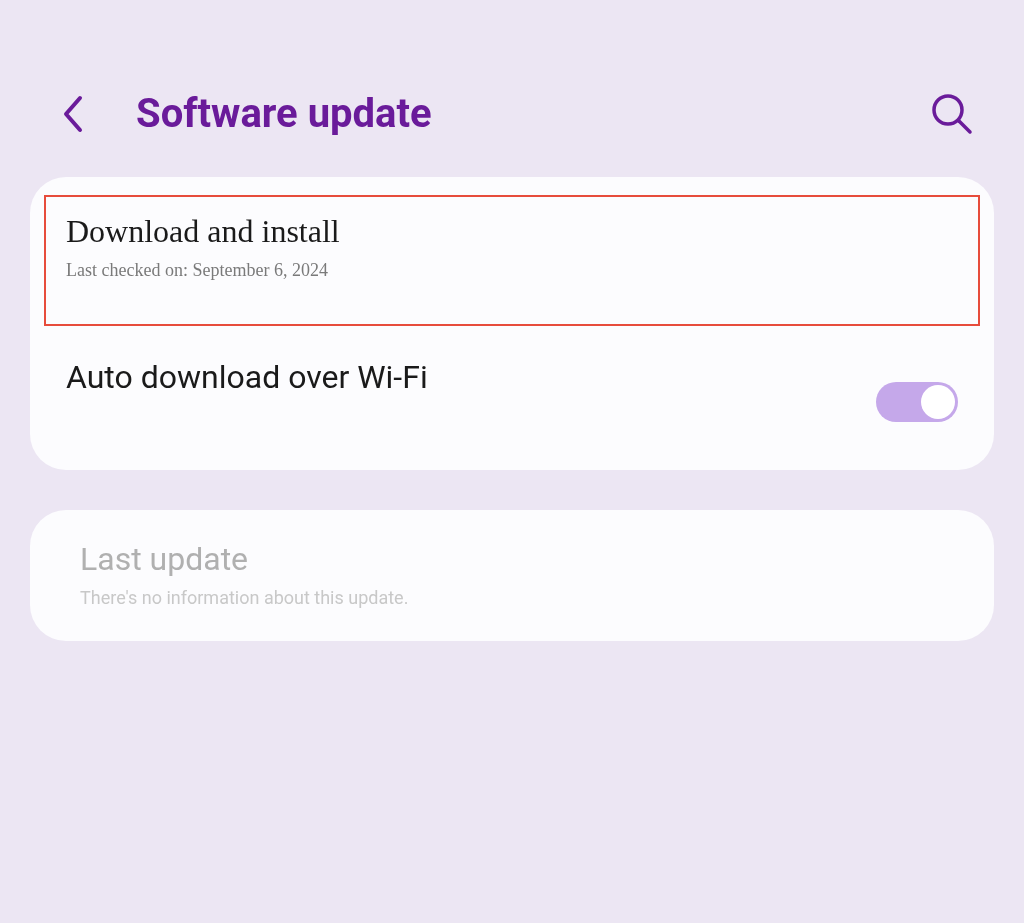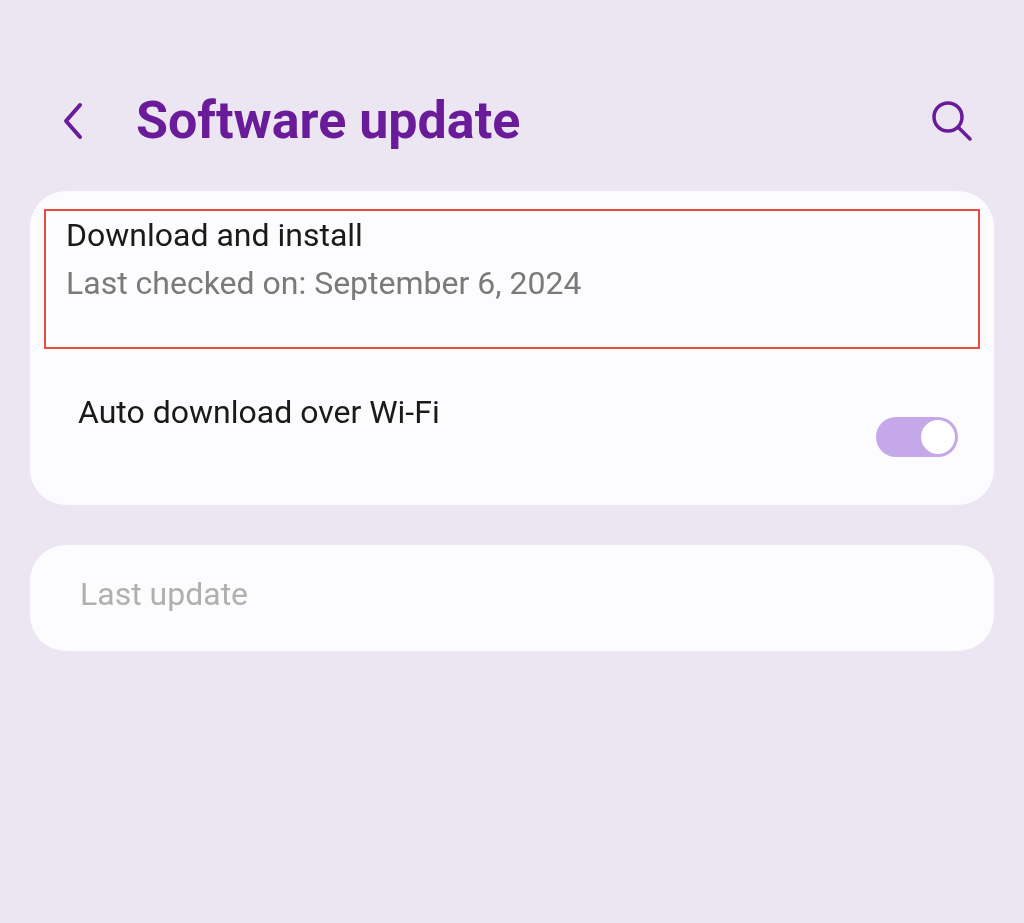--- a/index.html
+++ b/index.html
@@ -23,21 +23,21 @@
     }
     
     .back-icon {
       width: 28px;
       height: 44px;
       margin-right: 48px;
       cursor: pointer;
     }
     
     .page-title {
-      font-size: 52px;
+      font-size: 40px;
       font-weight: 700;
       color: #6a1b9a;
       flex: 1;
     }
     
     .search-icon {
       width: 44px;
       height: 44px;
       cursor: pointer;
     }
@@ -48,45 +48,45 @@
       margin: 0 30px 40px 30px;
       overflow: hidden;
     }
     
     .card-item {
       padding: 30px 50px;
     }
     
     .card-item.highlighted {
       border: 2px solid #e74c3c;
-      margin: 18px 14px 16px 14px;
-      padding: 5px 20px 42px 20px;
+      margin: 18px 14px 4px 14px;
+      padding: 16px 20px 42px 20px;
+      font-family: Liberation Serif, serif;
     }
     
     .card-item.with-toggle {
       display: flex;
       align-items: flex-start;
       gap: 20px;
       padding: 28px 36px 48px 36px;
-      margin-left: 12px;
     }
     
     .item-content {
       flex: 1;
     }
     
     .item-title {
       font-size: 32px;
       font-weight: 400;
       color: #1a1a1a;
       margin-bottom: 8px;
     }
     
     .item-subtitle {
-      font-size: 32px;
+      font-size: 18px;
       font-weight: 400;
       color: #7a7a7a;
       line-height: 1.35;
     }
     
     .item-title.muted {
       color: #b0b0b0;
     }
     
     .item-subtitle.muted {
@@ -144,14 +144,15 @@
     </div>
     <div class="toggle">
       <div class="toggle-knob"></div>
     </div>
   </div>
 </div>
 
 <div class="card">
   <div class="card-item">
     <div class="item-title muted">Last update</div>
+    <div class="item-subtitle muted">There's no information about this update.</div>
   </div>
 </div>
 
 </body></html>

